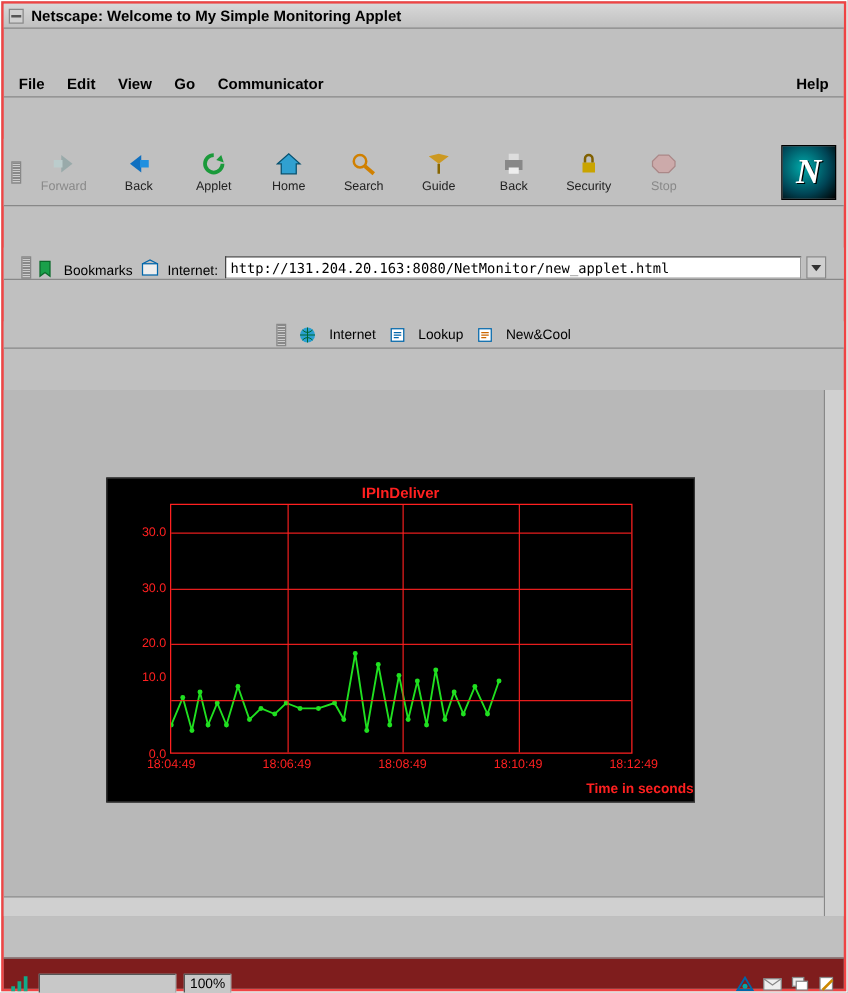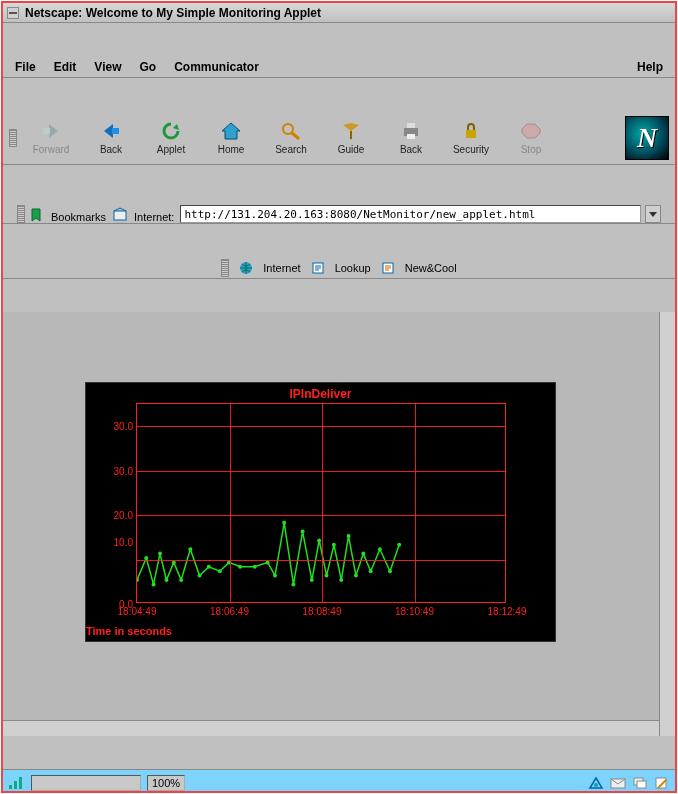--- a/index.html
+++ b/index.html
@@ -30,23 +30,23 @@
 .content { flex:1; background:#b8b8b8; position:relative; overflow:auto; }
 .content-scroll{position:absolute;right:0;top:0;bottom:0;width:16px;background:#d0d0d0;border-left:1px solid #888;}
 .content-scroll-h{position:absolute;left:0;right:16px;bottom:0;height:16px;background:#d0d0d0;border-top:1px solid #888;}
 .chart-wrap { position:absolute; left:82px; top:70px; width:471px; height:260px; background:#000000; border:1px solid #333; }
 .chart-title { color:#ff2020; font-weight:bold; text-align:center; font-size:12px; padding-top:4px; }
 .plot-area { position:absolute; left:50px; top:20px; width:370px; height:200px; border:1px solid #ff2020; }
 .grid-v { position:absolute; top:0; bottom:0; width:1px; background:#ff2020; opacity:0.9;}
 .grid-h { position:absolute; left:0; right:0; height:1px; background:#ff2020; opacity:0.9;}
 .ytick { position:absolute; right:100%; margin-right:4px; color:#ff2020; font-size:10px; transform:translateY(-50%); white-space:nowrap;}
 .xtick { position:absolute; top:100%; margin-top:4px; color:#ff2020; font-size:10px; transform:translateX(-50%); white-space:nowrap;}
-.xlabel { position:absolute; bottom:4px; left:0; right:0; text-align:left; color:#ff2020; font-size:11px; font-weight:bold;}
+.xlabel { position:absolute; bottom:4px; left:0; right:0; text-align:right; color:#ff2020; font-size:11px; font-weight:bold;}
 svg.line { position:absolute; left:0; top:0; width:100%; height:100%; }
-.statusbar { height: 22px; border-top: 1px solid #888; display:flex; align-items:flex-end; padding:0 4px; gap:6px; background:#7dd3fc; font-size:11px;}
+.statusbar { height: 22px; border-top: 1px solid #888; display:flex; align-items:flex-start; padding:12px 4px; gap:6px; background:#7f1d1d; font-size:11px;}
 .status-cell{height:16px; border:1px inset #aaa; background:#c8c8c8; display:flex;align-items:center; padding:0 4px;}
 .status-progress{width:110px;}
 .status-icons{margin-left:auto; display:flex; gap:4px;}
 .sicon{width:18px;height:16px;display:flex;align-items:center;justify-content:center;}
 .sicon svg{width:16px;height:14px;}
 </style>
 </head>
 <body>
 
 <div class="window">

